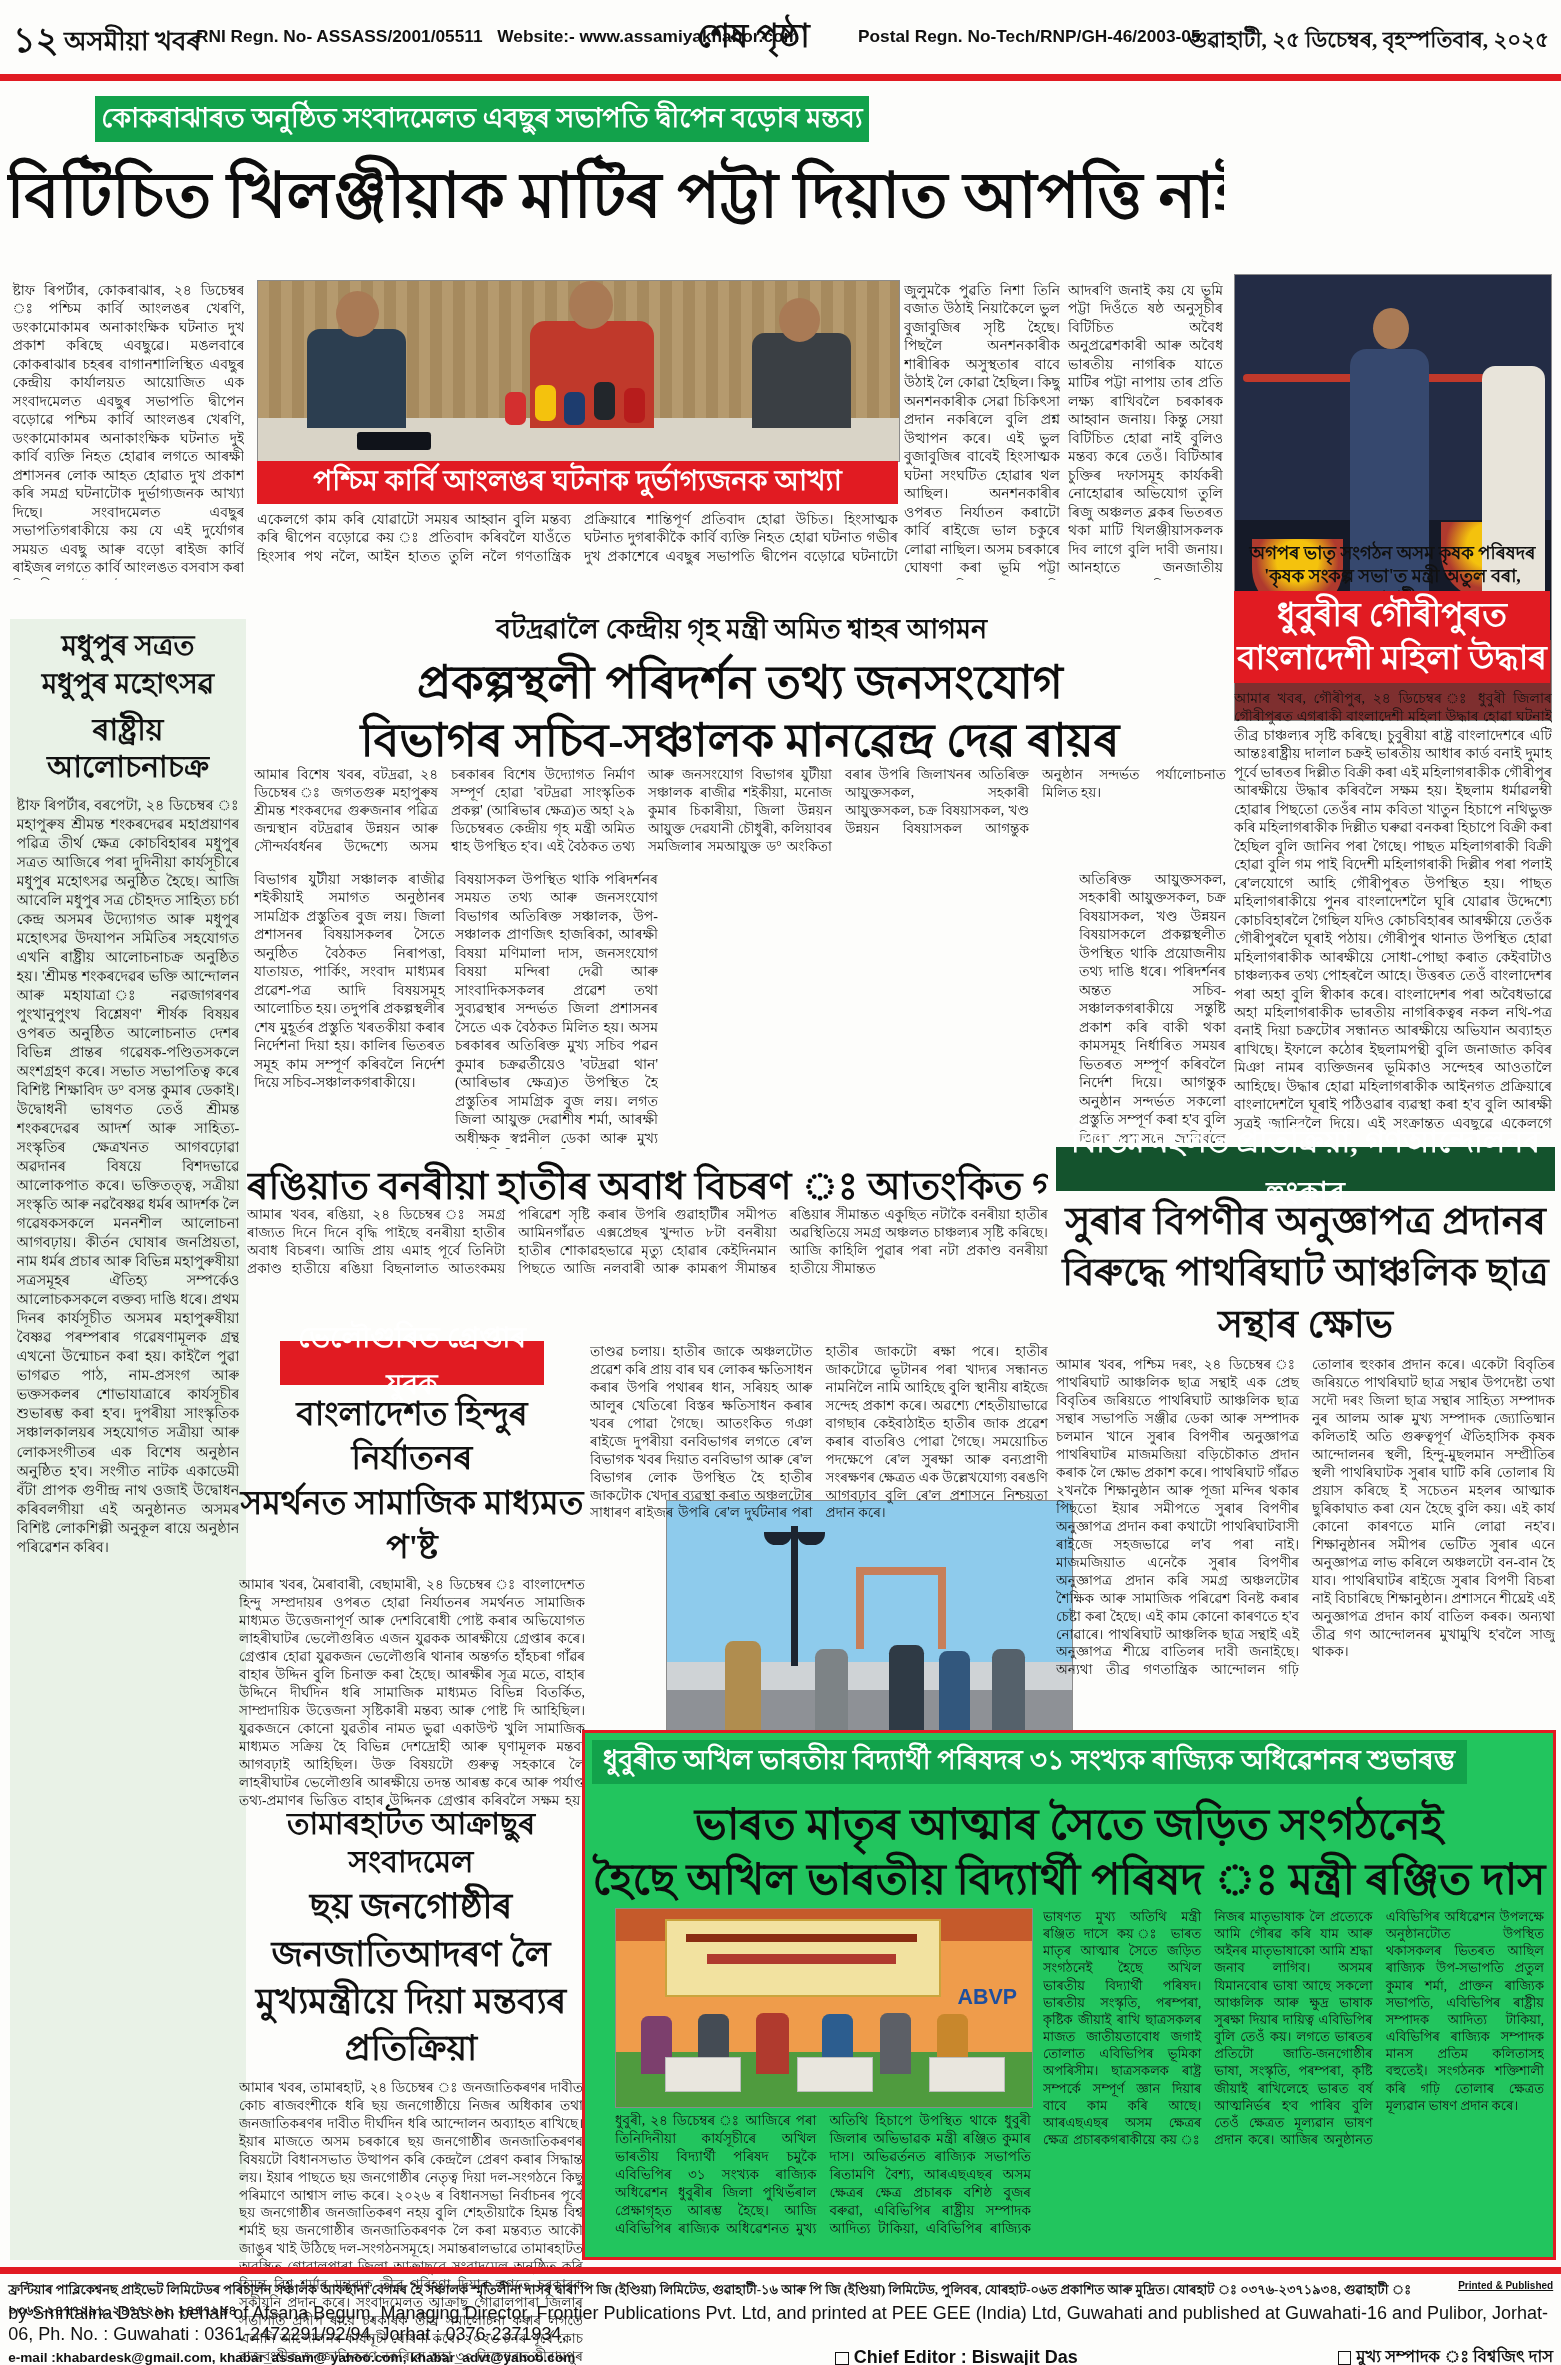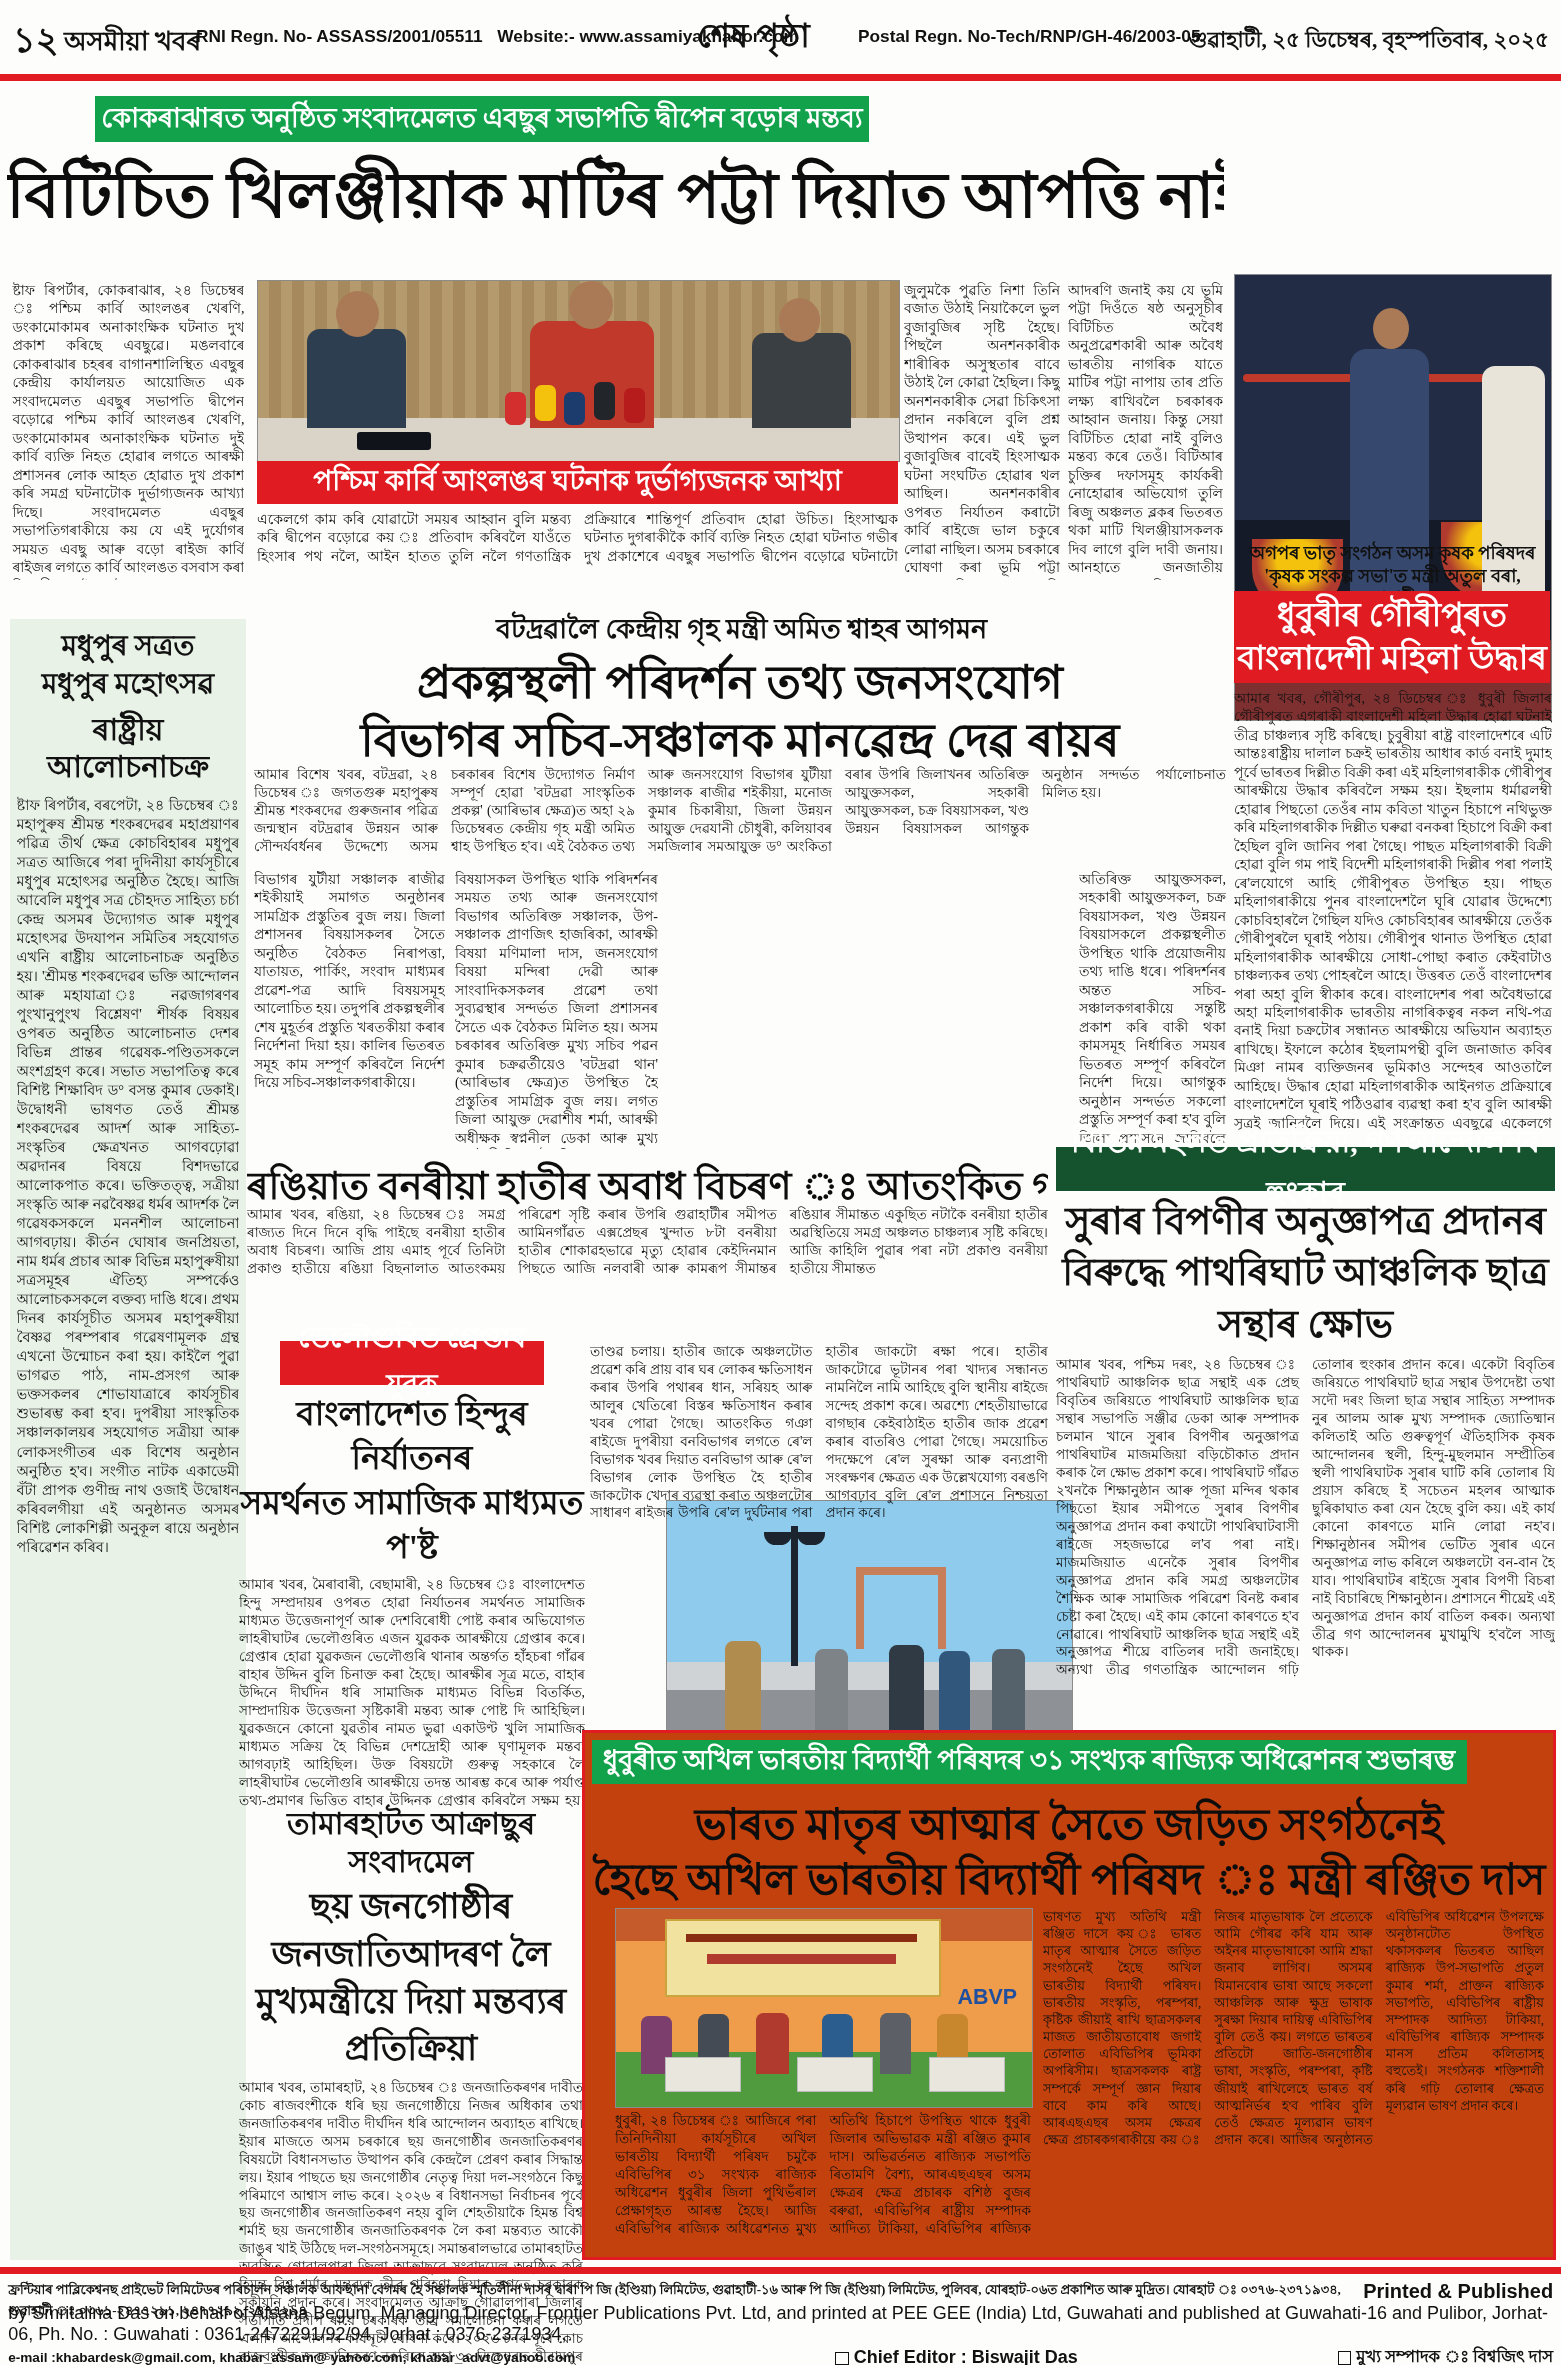--- a/index.html
+++ b/index.html
@@ -144,21 +144,21 @@
     <div class="banner b-banner" style="width:100%;height:44px;font-size:30px;">
       <span>বিভিন্ন মহলত প্ৰতিক্ৰিয়া, গণআন্দোলনৰ হুংকাৰ</span>
     </div>
     <div class="cap" style="font-size:38px;line-height:1.35;margin-top:5px;">
       <div>সুৰাৰ বিপণীৰ অনুজ্ঞাপত্ৰ প্ৰদানৰ</div>
       <div>বিৰুদ্ধে পাথৰিঘাট আঞ্চলিক ছাত্ৰ সন্থাৰ ক্ষোভ</div>
     </div>
     <div class="body-txt col2" style="margin-top:6.6px;height:405px;font-size:13.6px;">আমাৰ খবৰ, পশ্চিম দৰং, ২৪ ডিচেম্বৰ ঃ পাথৰিঘাট আঞ্চলিক ছাত্ৰ সন্থাই এক প্ৰেছ বিবৃতিৰ জৰিয়তে পাথৰিঘাট আঞ্চলিক ছাত্ৰ সন্থাৰ সভাপতি সঞ্জীৱ ডেকা আৰু সম্পাদক চলমান খানে সুৰাৰ বিপণীৰ অনুজ্ঞাপত্ৰ পাথৰিঘাটৰ মাজমজিয়া বড়িচৌকাত প্ৰদান কৰাক লৈ ক্ষোভ প্ৰকাশ কৰে। পাথৰিঘাট গাঁৱত ২খনকৈ শিক্ষানুষ্ঠান আৰু পূজা মন্দিৰ থকাৰ পিছতো ইয়াৰ সমীপতে সুৰাৰ বিপণীৰ অনুজ্ঞাপত্ৰ প্ৰদান কৰা কথাটো পাথৰিঘাটবাসী ৰাইজে সহজভাৱে ল'ব পৰা নাই। মাজমজিয়াত এনেকৈ সুৰাৰ বিপণীৰ অনুজ্ঞাপত্ৰ প্ৰদান কৰি সমগ্ৰ অঞ্চলটোৰ শৈক্ষিক আৰু সামাজিক পৰিৱেশ বিনষ্ট কৰাৰ চেষ্টা কৰা হৈছে। এই কাম কোনো কাৰণতে হ'ব নোৱাৰে। পাথৰিঘাট আঞ্চলিক ছাত্ৰ সন্থাই এই অনুজ্ঞাপত্ৰ শীঘ্ৰে বাতিলৰ দাবী জনাইছে। অন্যথা তীব্ৰ গণতান্ত্ৰিক আন্দোলন গঢ়ি তোলাৰ হুংকাৰ প্ৰদান কৰে। একেটা বিবৃতিৰ জৰিয়তে পাথৰিঘাট ছাত্ৰ সন্থাৰ উপদেষ্টা তথা সদৌ দৰং জিলা ছাত্ৰ সন্থাৰ সাহিত্য সম্পাদক নুৰ আলম আৰু মুখ্য সম্পাদক জ্যোতিষ্মান কলিতাই অতি গুৰুত্বপূৰ্ণ ঐতিহাসিক কৃষক আন্দোলনৰ স্থলী, হিন্দু-মুছলমান সম্প্ৰীতিৰ স্থলী পাথৰিঘাটক সুৰাৰ ঘাটি কৰি তোলাৰ যি প্ৰয়াস কৰিছে ই সচেতন মহলৰ আত্মাক ছুৰিকাঘাত কৰা যেন হৈছে বুলি কয়। এই কাৰ্য কোনো কাৰণতে মানি লোৱা নহ'ব। শিক্ষানুষ্ঠানৰ সমীপৰ ভেটিত সুৰাৰ এনে অনুজ্ঞাপত্ৰ লাভ কৰিলে অঞ্চলটো বন-বান হৈ যাব। পাথৰিঘাটৰ ৰাইজে সুৰাৰ বিপণী বিচৰা নাই বিচাৰিছে শিক্ষানুষ্ঠান। প্ৰশাসনে শীঘ্ৰেই এই অনুজ্ঞাপত্ৰ প্ৰদান কাৰ্য বাতিল কৰক। অন্যথা তীব্ৰ গণ আন্দোলনৰ মুখামুখি হ'বলৈ সাজু থাকক।</div>
   </div>
 
-  <div class="abs" style="left:582px;top:1730px;width:974px;height:530px;border:3.3px solid #e11b22;box-sizing:border-box;background:#c2410c;">
+  <div class="abs" style="left:582px;top:1730px;width:974px;height:530px;border:3.3px solid #e11b22;box-sizing:border-box;background:#22c55e;">
     <div class="banner g-banner" style="position:absolute;left:6.6px;top:6.6px;width:875px;height:44px;font-size:27px;">
       <span>ধুবুৰীত অখিল ভাৰতীয় বিদ্যাৰ্থী পৰিষদৰ ৩১ সংখ্যক ৰাজ্যিক অধিৱেশনৰ শুভাৰম্ভ</span>
     </div>
     <div class="headline" style="position:absolute;left:0;top:59px;width:100%;font-size:43px;">ভাৰত মাতৃৰ আত্মাৰ সৈতে জড়িত সংগঠনেই</div>
     <div class="headline" style="position:absolute;left:0;top:114px;width:100%;font-size:43px;">হৈছে অখিল ভাৰতীয় বিদ্যাৰ্থী পৰিষদ ঃ মন্ত্ৰী ৰঞ্জিত দাস</div>
     <div class="photo" style="position:absolute;left:30px;top:175px;width:416px;height:198px;background:linear-gradient(180deg,#c55a2b 0 16%,#ef9c4b 16% 72%,#4f9b3e 72%);">
       <div class="abs" style="left:49px;top:10px;width:272px;height:74px;background:#f2e2a0;border:2.5px solid #caa43c;"></div>
       <div class="abs" style="left:70px;top:25px;width:231px;height:8.2px;background:#8a2d12;"></div>
       <div class="abs" style="left:91px;top:45px;width:189px;height:10px;background:#b03a2e;"></div>
       <div class="abs sans" style="right:15px;top:76px;color:#1f4f9e;font-weight:bold;font-size:21.4px;">ABVP</div>
@@ -172,21 +172,21 @@
       <div class="abs" style="left:181px;top:148px;width:74px;height:33px;background:#e9e6de;border:0.8px solid #bbb;"></div>
       <div class="abs" style="left:313px;top:148px;width:74px;height:33px;background:#e9e6de;border:0.8px solid #bbb;"></div>
     </div>
     <div class="body-txt col2" style="position:absolute;left:30px;top:379px;width:416px;height:138px;font-size:13.6px;">ধুবুৰী, ২৪ ডিচেম্বৰ ঃ আজিৰে পৰা তিনিদিনীয়া কাৰ্যসূচীৰে অখিল ভাৰতীয় বিদ্যাৰ্থী পৰিষদ চমুকৈ এবিভিপিৰ ৩১ সংখ্যক ৰাজ্যিক অধিৱেশন ধুবুৰীৰ জিলা পুথিভঁৰাল প্ৰেক্ষাগৃহত আৰম্ভ হৈছে। আজি এবিভিপিৰ ৰাজ্যিক অধিৱেশনত মুখ্য অতিথি হিচাপে উপস্থিত থাকে ধুবুৰী জিলাৰ অভিভাৱক মন্ত্ৰী ৰঞ্জিত কুমাৰ দাস। অভিৱৰ্তনত ৰাজ্যিক সভাপতি ৰিতামণি বৈশ্য, আৰএছএছৰ অসম ক্ষেত্ৰৰ ক্ষেত্ৰ প্ৰচাৰক বশিষ্ঠ বুজৰ বৰুৱা, এবিভিপিৰ ৰাষ্ট্ৰীয় সম্পাদক আদিত্য টাকিয়া, এবিভিপিৰ ৰাজ্যিক সম্পাদক মানস প্ৰতিম কলিতাকে ধৰি বহু গণ্য-মান্য ব্যক্তি উপস্থিত থাকে।</div>
     <div class="body-txt col3" style="position:absolute;left:458px;top:175px;width:501px;height:344px;font-size:13px;">ভাষণত মুখ্য অতিথি মন্ত্ৰী ৰঞ্জিত দাসে কয় ঃ ভাৰত মাতৃৰ আত্মাৰ সৈতে জড়িত সংগঠনেই হৈছে অখিল ভাৰতীয় বিদ্যাৰ্থী পৰিষদ। ভাৰতীয় সংস্কৃতি, পৰম্পৰা, কৃষ্টিক জীয়াই ৰাখি ছাত্ৰসকলৰ মাজত জাতীয়তাবোধ জগাই তোলাত এবিভিপিৰ ভূমিকা অপৰিসীম। ছাত্ৰসকলক ৰাষ্ট্ৰ সম্পৰ্কে সম্পূৰ্ণ জ্ঞান দিয়াৰ বাবে কাম কৰি আছে। আৰএছএছৰ অসম ক্ষেত্ৰৰ ক্ষেত্ৰ প্ৰচাৰকগৰাকীয়ে কয় ঃ নিজৰ মাতৃভাষাক লৈ প্ৰত্যেকে আমি গৌৰৱ কৰি যাম আৰু অইনৰ মাতৃভাষাকো আমি শ্ৰদ্ধা জনাব লাগিব। অসমৰ যিমানবোৰ ভাষা আছে সকলো আঞ্চলিক আৰু ক্ষুদ্ৰ ভাষাক সুৰক্ষা দিয়াৰ দায়িত্ব এবিভিপিৰ বুলি তেওঁ কয়। লগতে ভাৰতৰ প্ৰতিটো জাতি-জনগোষ্ঠীৰ ভাষা, সংস্কৃতি, পৰম্পৰা, কৃষ্টি জীয়াই ৰাখিলেহে ভাৰত বৰ্ষ আত্মনিৰ্ভৰ হ'ব পাৰিব বুলি তেওঁ ক্ষেত্ৰত মূল্যৱান ভাষণ প্ৰদান কৰে। আজিৰ অনুষ্ঠানত এবিভিপিৰ অধিৱেশন উপলক্ষে অনুষ্ঠানটোত উপস্থিত থকাসকলৰ ভিতৰত আছিল ৰাজ্যিক উপ-সভাপতি প্ৰতুল কুমাৰ শৰ্মা, প্ৰাক্তন ৰাজ্যিক সভাপতি, এবিভিপিৰ ৰাষ্ট্ৰীয় সম্পাদক আদিত্য টাকিয়া, এবিভিপিৰ ৰাজ্যিক সম্পাদক মানস প্ৰতিম কলিতাসহ বহুতেই। সংগঠনক শক্তিশালী কৰি গঢ়ি তোলাৰ ক্ষেত্ৰত মূল্যৱান ভাষণ প্ৰদান কৰে।</div>
   </div>
 
   <div class="abs rule-red" style="left:0;top:2267px;width:1562px;height:6.6px;"></div>
   <div class="abs" style="left:8.2px;top:2280px;width:1545px;display:flex;justify-content:space-between;align-items:flex-start;">
     <span style="font-size:13px;font-weight:bold;flex:1;">ফ্ৰন্টিয়াৰ পাব্লিকেশ্বনছ প্ৰাইভেট লিমিটেডৰ পৰিচালন সঞ্চালক আফছানা বেগমৰ হৈ সঞ্চালক স্মৃতিলীনা দাসৰ দ্বাৰা পি জি (ইণ্ডিয়া) লিমিটেড, গুৱাহাটী-১৬ আৰু পি জি (ইণ্ডিয়া) লিমিটেড, পুলিবৰ, যোৰহাট-০৬ত প্ৰকাশিত আৰু মুদ্ৰিত। যোৰহাট ঃ ০৩৭৬-২৩৭১৯৩৪, গুৱাহাটী ঃ ০৩৬১-২৪৭৭২৯১, ২৪৭৭২৯২, ২৪৭৭২৯৪</span>
-    <span class="sans" style="font-size:20px;font-weight:bold;margin-left:2px;white-space:nowrap;">Printed &amp; Published</span>
+    <span class="sans" style="font-size:10px;font-weight:bold;margin-left:2px;white-space:nowrap;text-decoration:underline;">Printed &amp; Published</span>
   </div>
   <div class="abs sans" style="left:8.2px;top:2303px;width:1545px;font-size:18px;font-weight:normal;">by Smritalina Das on behalf of Afsana Begum, Managing Director, Frontier Publications Pvt. Ltd,  and printed at PEE GEE (India) Ltd, Guwahati and published at Guwahati-16 and Pulibor, Jorhat-06, Ph. No. : Guwahati : 0361-2472291/92/94,  Jorhat : 0376-2371934,</div>
   <div class="abs" style="left:8.2px;top:2328px;width:1545px;display:flex;justify-content:space-between;align-items:center;margin-top:16px;">
     <span class="sans" style="font-size:13.6px;font-weight:bold;">e-mail :khabardesk@gmail.com, khabar_assam@ yahoo.com, khabar_advt@yahoo.com</span>
     <span class="sans" style="font-size:18px;font-weight:bold;">
       <span class="sq"></span><span>Chief Editor : Biswajit Das</span>
     </span>
     <span style="font-size:16.5px;font-weight:bold;">
       <span class="sq"></span><span>মুখ্য সম্পাদক ঃ বিশ্বজিৎ দাস</span>
     </span>

